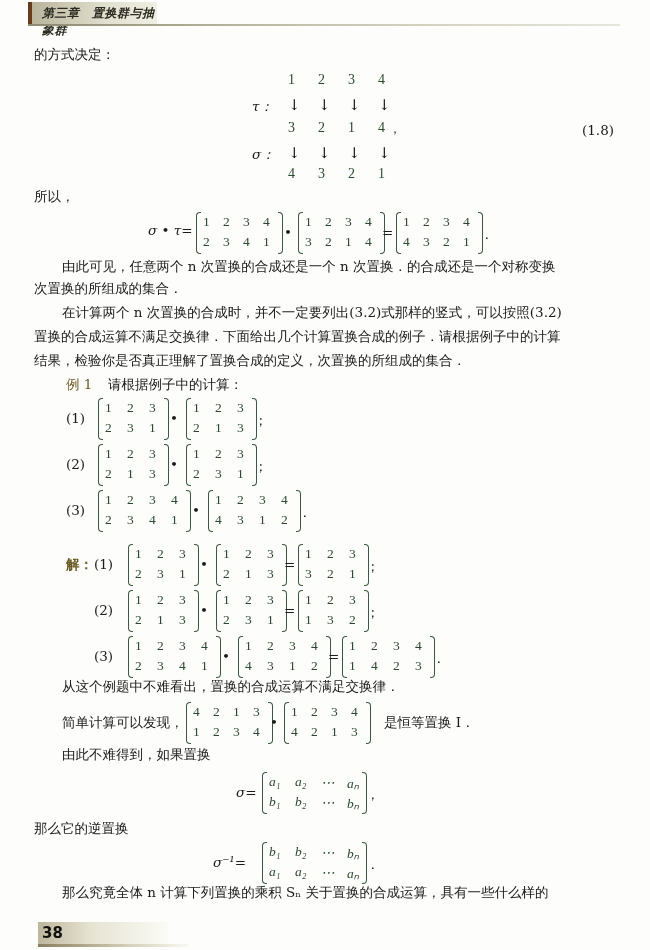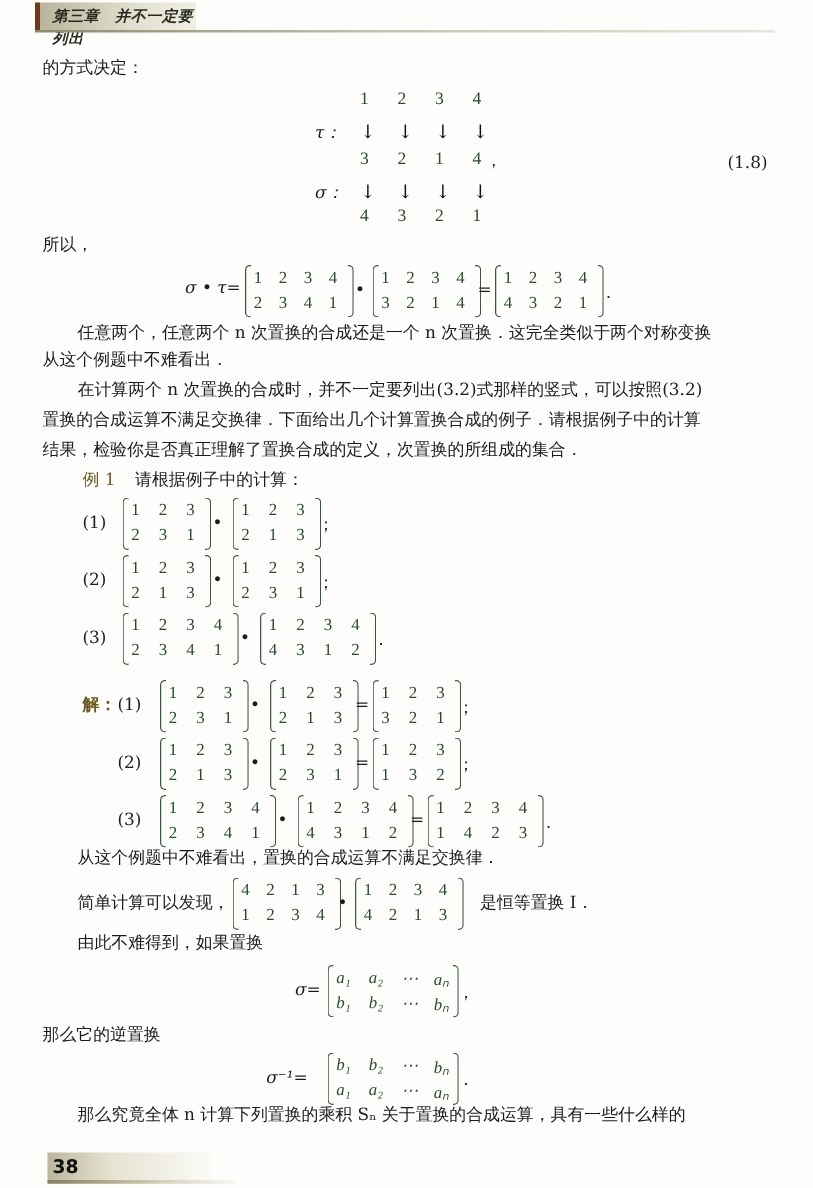--- a/index.html
+++ b/index.html
@@ -32,21 +32,21 @@
     position:absolute; left:38px; top:922px; width:130px; height:24px;
     background:linear-gradient(to right,#bcb69c,#e6e3d2 40%,#fbfbf6);
   }
   .ftr span { position:absolute; left:4px; top:2px; font-size:15px; font-weight:bold; font-family:"DejaVu Sans",sans-serif; color:#111; }
   .ftr-rule { position:absolute; left:38px; top:944px; width:150px; height:3px; background:linear-gradient(to right,#8a7e5e,#d4cfb8 60%,#f8f8f2);}
 </style>
 </head>
 <body>
 
 <div class="hdr">
-    <span>第三章　并不一定要列出</span>
+    <span>第三章　置换群与抽象群</span>
   </div>
 <div class="hdr-rule"></div>
 
 <div class="t" style="left:34px;top:44px">的方式决定：</div>
 
 <div>
   <div class="num" style="left:288px;top:72px">1</div>
   <div class="num" style="left:318px;top:72px">2</div>
   <div class="num" style="left:348px;top:72px">3</div>
   <div class="num" style="left:378px;top:72px">4</div>
@@ -70,22 +70,22 @@
   <div class="num" style="left:318px;top:166px">3</div>
   <div class="num" style="left:348px;top:166px">2</div>
   <div class="num" style="left:378px;top:166px">1</div>
 </div>
 
 <div class="t" style="left:34px;top:186px">所以，</div>
 
 <div class="t it" style="left:148px;top:220px">σ • τ=</div>
 <div id="eq1"></div>
 
-<div class="t" style="left:62px;top:256px">任意两个，任意两个 n 次置换的合成还是一个 n 次置换．这完全类似于两个对称变换</div>
-<div class="t" style="left:34px;top:278px">从这个例题中不难看出．</div>
+<div class="t" style="left:62px;top:256px">由此可见，任意两个 n 次置换的合成还是一个 n 次置换．的合成还是一个对称变换</div>
+<div class="t" style="left:34px;top:278px">次置换的所组成的集合．</div>
 <div class="t" style="left:62px;top:302px">在计算两个 n 次置换的合成时，并不一定要列出(3.2)式那样的竖式，可以按照(3.2)</div>
 <div class="t" style="left:34px;top:326px">置换的合成运算不满足交换律．下面给出几个计算置换合成的例子．请根据例子中的计算</div>
 <div class="t" style="left:34px;top:350px">结果，检验你是否真正理解了置换合成的定义，次置换的所组成的集合．</div>
 
 <div class="t" style="left:66px;top:374px;color:#6a5a20">例 1</div>
 <div class="t" style="left:108px;top:374px">请根据例子中的计算：</div>
 <div class="t" style="left:66px;top:554px;color:#6a5a20;font-weight:bold">解：</div>
 
 <div id="mats">
     <div class="pm bl" style="left: 196px; top: 212px; height: 40px;"></div>

